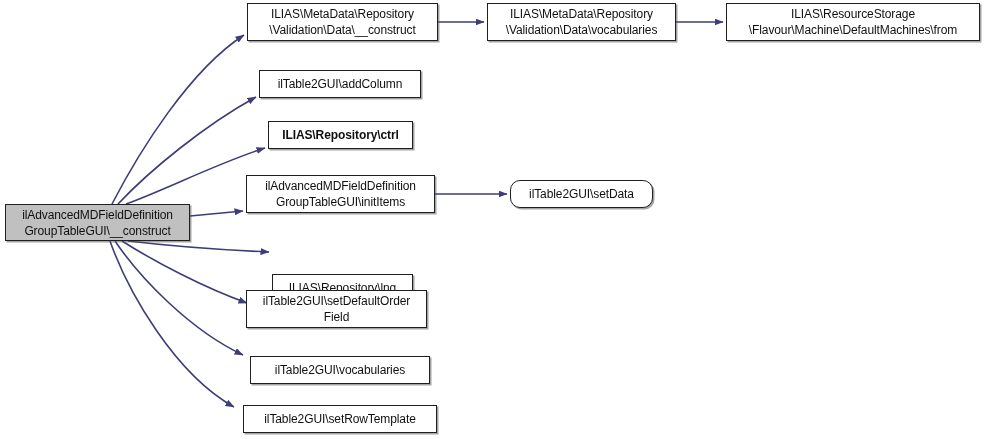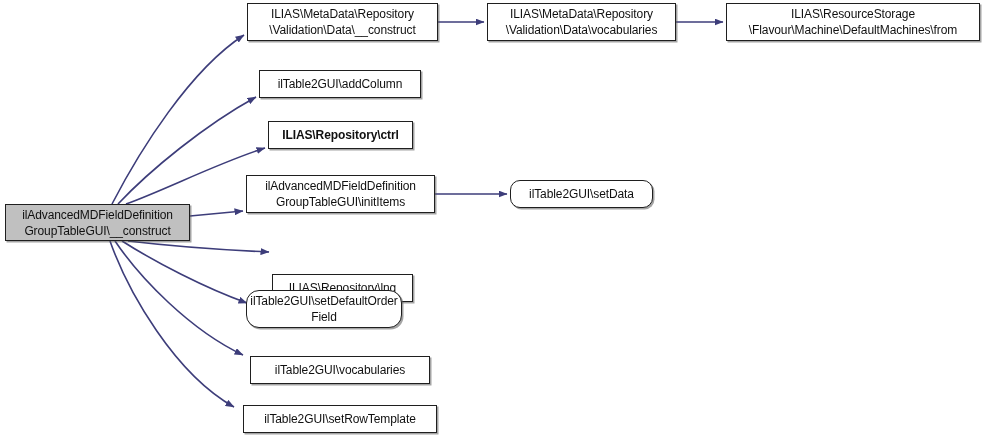--- a/index.html
+++ b/index.html
@@ -82,19 +82,19 @@
       <div class="node" style="left: 487px; top: 3px; width: 189px; height: 38px;"><span>ILIAS\MetaData\Repository
 \Validation\Data\vocabularies</span></div>
       <div class="node" style="left: 726px; top: 3px; width: 254px; height: 38px; justify-content: center;"><span>ILIAS\ResourceStorage
 \Flavour\Machine\DefaultMachines\from</span></div>
       <div class="node" style="left: 259px; top: 70px; width: 162px; height: 28px;"><span>ilTable2GUI\addColumn</span></div>
       <div class="node" style="left: 268px; top: 121px; width: 145px; height: 28px; font-weight: bold;"><span>ILIAS\Repository\ctrl</span></div>
       <div class="node" style="left: 246px; top: 175px; width: 189px; height: 38px;"><span>ilAdvancedMDFieldDefinition
 GroupTableGUI\initItems</span></div>
       <div class="node" style="left: 510px; top: 180px; width: 143px; height: 28px; border-radius: 10px;"><span>ilTable2GUI\setData</span></div>
       <div class="node" style="left: 272px; top: 238px; width: 141px; height: 28px; margin-top: 36px;"><span>ILIAS\Repository\lng</span></div>
-      <div class="node" style="left: 246px; top: 290px; width: 156px; height: 38px; border-radius: 13px;"><span>ilTable2GUI\setDefaultOrder
+      <div class="node" style="left: 246px; top: 290px; width: 181px; height: 38px;"><span>ilTable2GUI\setDefaultOrder
 Field</span></div>
       <div class="node" style="left: 250px; top: 356px; width: 180px; height: 28px;"><span>ilTable2GUI\vocabularies</span></div>
       <div class="node" style="left: 243px; top: 405px; width: 194px; height: 28px; text-align: center;"><span>ilTable2GUI\setRowTemplate</span></div>
     </div>
 
 </div>
 
 </body></html>

